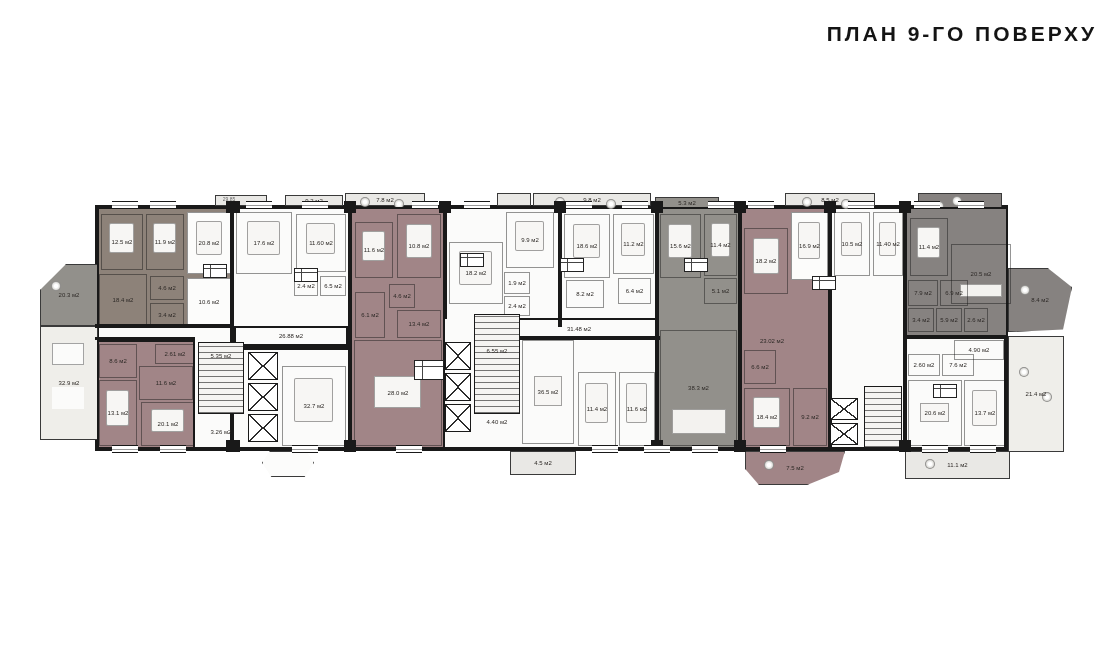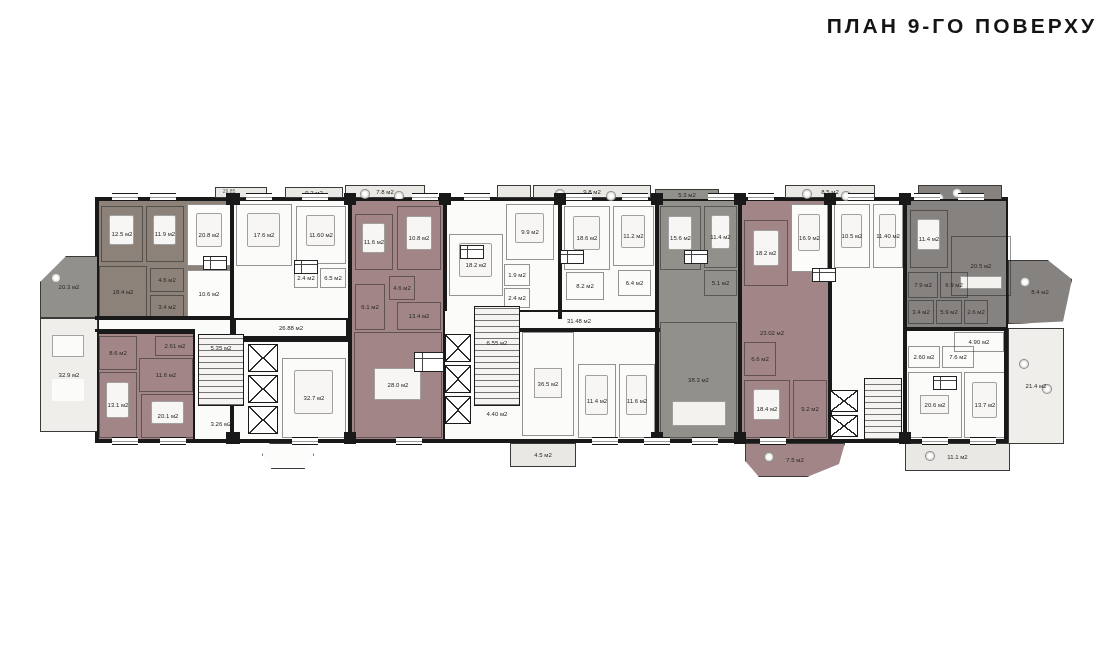--- a/index.html
+++ b/index.html
@@ -1,17 +1,17 @@
 <!DOCTYPE html>
 <html><head>
 <meta charset="utf-8">
 <style>
   html,body{margin:0;padding:0;background:#ffffff;}
   #stage{position:relative;width:1111px;height:492px;background:#ffffff;overflow:hidden;
-         font-family:"Liberation Sans", sans-serif;}
+         font-family:"Liberation Sans", sans-serif;margin-top:8px;}
   .title{position:absolute;top:14px;right:14px;font-size:21px;font-weight:700;
          letter-spacing:3px;color:#141414;}
   #plan{position:absolute;inset:0;}
   #plan div{position:absolute;box-sizing:border-box;}
   .outline{border:4px solid #191919;background:#fbfbfa;z-index:1;}
   .unit{border:2.5px solid #191919;z-index:2;}
   .balcony{border:1.5px solid #3a3a3a;background:#e9e8e5;z-index:1;}
   .corridor{border:2px solid #191919;background:#fbfbfa;z-index:3;}
   .room{border:1px solid rgba(20,20,20,.45);z-index:4;}
   .wall{background:#191919;z-index:5;}

